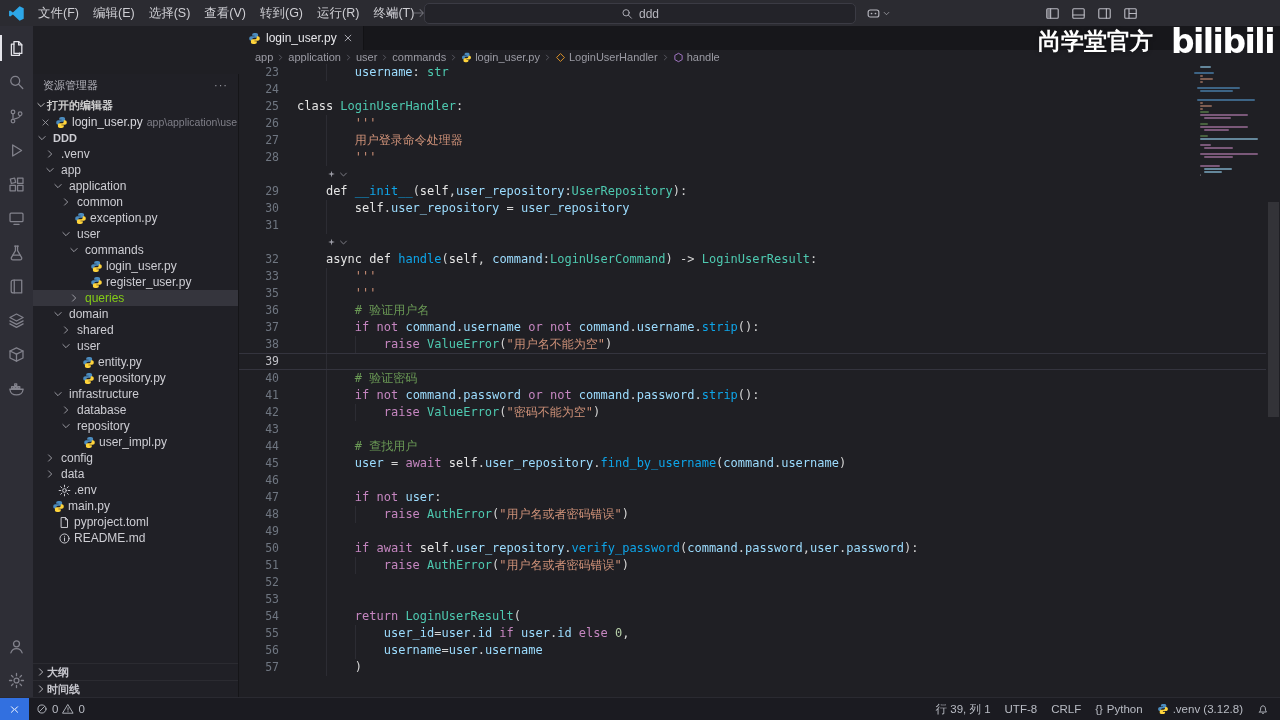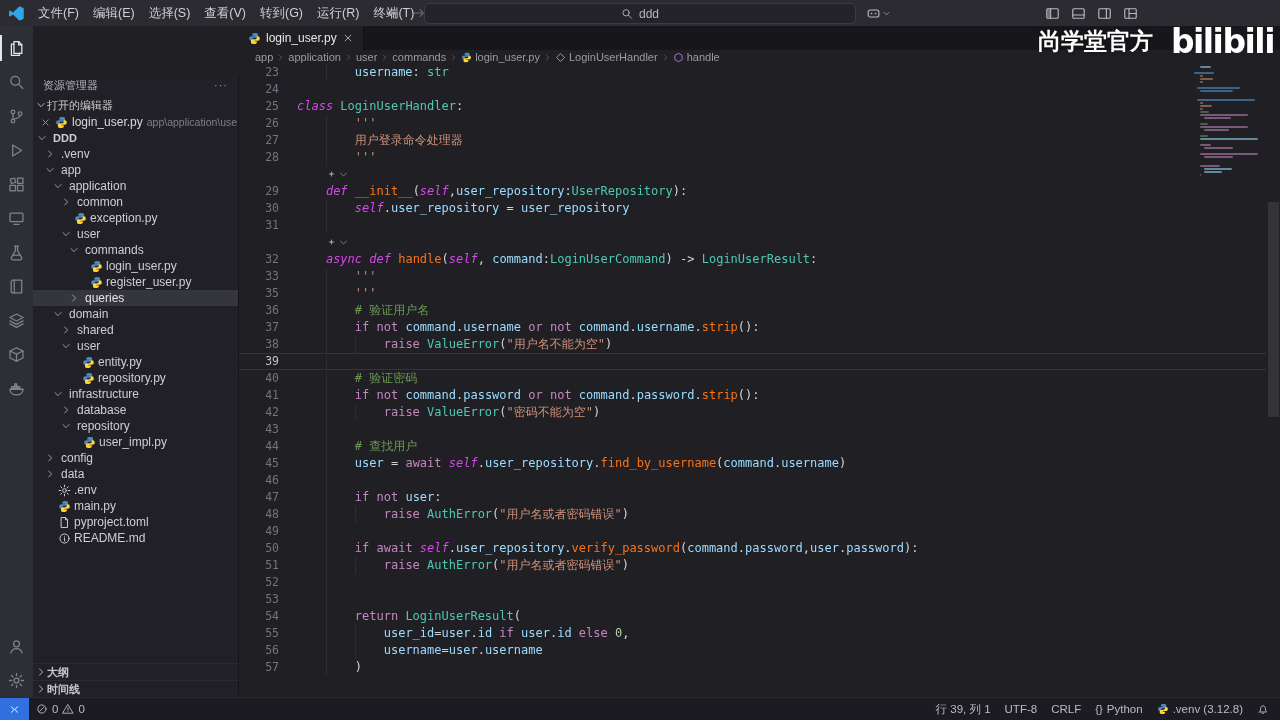--- a/index.html
+++ b/index.html
@@ -29,30 +29,30 @@
   .activitybar{flex:0 0 33px;width:33px;background:#2e2e36;display:flex;flex-direction:column;align-items:center;padding-top:5px;}
   .ab-item{width:33px;height:34px;display:flex;align-items:center;justify-content:center;color:#82828c;position:relative;cursor:pointer;}
   .ab-item .ic svg{width:17px;height:17px;display:block;}
   .ab-item.active{color:#e4e4ea;}
   .ab-item.active::before{content:'';position:absolute;left:0;top:4px;bottom:4px;width:2px;background:#e4e4ea;}
   .ab-gap{flex:1;}
 
   .sidebar{flex:0 0 205px;width:205px;background:#202026;display:flex;flex-direction:column;color:#c5c5cc;border-right:1px solid #151518;min-height:0;margin-top:48px;}
   .sb-title{flex:0 0 22px;display:flex;align-items:center;padding:0 10px;font-size:11px;color:#b3b3bb;}
   .sb-title .dots{margin-left:auto;letter-spacing:1px;color:#9a9aa2;cursor:pointer;}
-  .sb-sec{flex:0 0 18px;display:flex;align-items:center;font-weight:400;font-size:11px;padding-left:2px;color:#cccccc;cursor:pointer;}
+  .sb-sec{flex:0 0 18px;display:flex;align-items:center;font-weight:700;font-size:11px;padding-left:2px;color:#cccccc;cursor:pointer;}
   .sec-chev svg{width:12px;height:12px;}
   .oe-item{flex:0 0 16px;display:flex;align-items:center;padding-left:7px;gap:4px;cursor:pointer;}
   .oe-close svg{width:11px;height:11px;color:#a0a0a8;}
   .file-ic svg{width:13px;height:13px;display:block;}
   .oe-name{color:#d7d7dd;font-size:12px;white-space:nowrap;}
   .oe-path{color:#7f7f88;font-size:10.5px;white-space:nowrap;overflow:hidden;flex:1;min-width:0;}
   #tree{flex:0 0 auto;}
   .tree-row{height:16px;display:flex;align-items:center;font-size:12px;white-space:nowrap;cursor:pointer;color:#cdcdd3;}
-  .tree-row.selected{background:#35353d;color:#e5e5e5;}
+  .tree-row.selected{background:#35353d;color:#84cc16;}
   .tree-row.root{font-weight:700;font-size:11px;}
   .tree-chev{color:#a6a6ae;margin-right:2px;}
   .tree-chev svg{width:12px;height:12px;display:block;}
   .tree-spacer{flex:0 0 14px;width:14px;}
   .tree-label{margin-left:3px;}
   .sb-fill{flex:1;}
   .sb-bottom-row{flex:0 0 16px;border-top:1px solid #2b2b31;display:flex;align-items:center;padding-left:2px;font-weight:700;font-size:11px;cursor:pointer;}
 
   
   .editor{flex:1;display:flex;flex-direction:column;background:#1f1f24;min-width:0;position:relative;}
@@ -66,22 +66,22 @@
 
   .code-area{flex:1;position:relative;overflow:hidden;}
   .code-row{display:flex;height:17px;line-height:17px;font-family:"DejaVu Sans Mono","Liberation Mono",monospace;font-size:12px;position:relative;}
   .ln{flex:0 0 40px;width:40px;text-align:right;color:#6f7681;font-size:11.5px;user-select:none;}
   .code-text{position:relative;padding-left:18px;white-space:pre;color:#d4d4d4;flex:1;min-width:0;}
   .guide{position:absolute;top:0;bottom:0;width:1px;background:#2c2c33;}
   .cur::after{content:'';position:absolute;left:0;right:14px;top:0;bottom:0;border-top:1px solid #34343e;border-bottom:1px solid #34343e;pointer-events:none;}
   .cur .ln{color:#c2c2c8;}
   .deco-wrap{display:inline-flex;align-items:center;gap:1px;margin-left:29px;color:#8f8f98;vertical-align:middle;}
   .deco-wrap svg{width:11px;height:11px;display:block;}
-  .tk-w{color:#d4d4d4;}.tk-k{color:#d946ef;font-style:italic;}.tk-c{color:#c586c0;}.tk-t{color:#4ec9b0;}
-  .tk-f{color:#f97316;}.tk-v{color:#9cdcfe;}.tk-s{color:#ce9178;}.tk-m{color:#6a9955;}
+  .tk-w{color:#d4d4d4;}.tk-k{color:#e5e5e5;}.tk-c{color:#c586c0;}.tk-t{color:#4ec9b0;}
+  .tk-f{color:#0ea5e9;}.tk-v{color:#9cdcfe;}.tk-s{color:#ce9178;}.tk-m{color:#6a9955;}
   .tk-d{color:#b5cea8;}.tk-p{color:#d4d4d4;}
 
   .minimap{position:absolute;top:2px;right:14px;width:72px;}
   .mm-row{height:3px;display:flex;}
   .mm-row i{height:2px;border-radius:1px;opacity:.55;display:block;}
   .scroll-thumb{position:absolute;right:1px;top:138px;width:11px;height:215px;background:rgba(121,121,128,.22);}
 
   
   .statusbar{flex:0 0 22px;height:22px;background:#1b1b21;border-top:1px solid #2a2a31;display:flex;align-items:center;color:#b9bcc4;font-size:11.5px;}
   .sb-left{display:flex;align-items:center;height:100%;}
@@ -603,21 +603,21 @@
             <span class="ic file-ic">
               <svg viewBox="0 0 16 16" aria-hidden="true">
                 <g fill="none" stroke="currentColor" stroke-width="1.2" stroke-linecap="round" stroke-linejoin="round">
                   <circle cx="8" cy="8" r="2.3"></circle>
                   <path d="M8 1.4v2.1M8 12.5v2.1M1.4 8h2.1M12.5 8h2.1M3.3 3.3l1.5 1.5M11.2 11.2l1.5 1.5M12.7 3.3l-1.5 1.5M4.8 11.2l-1.5 1.5"></path>
                 </g>
               </svg>
             </span>
             <span class="tree-label">.env</span>
           </div>
-          <div class="tree-row" style="padding-left:11px">
+          <div class="tree-row" style="padding-left:5px">
             <span class="tree-spacer"></span>
             <span class="ic file-ic">
               <svg viewBox="0 0 16 16" aria-hidden="true">
                 <path fill="#4b8bbe" d="M7.9 1.2c-1.9 0-2.7.9-2.7 2.1v1.2h2.9v.7H4c-1.3 0-2.5 1-2.5 2.8S2.6 10.7 3.9 10.7h1.3V9.3c0-1.3 1.1-2.3 2.3-2.3h2.9c1.1 0 2-.9 2-2.1V3.3c0-1.2-1-2.1-2.5-2.1z"></path>
                 <path fill="#ffd43b" d="M8.1 14.8c1.9 0 2.7-.9 2.7-2.1v-1.2H7.9v-.7H12c1.3 0 2.5-1 2.5-2.8S13.4 5.3 12.1 5.3h-1.3v1.4c0 1.3-1.1 2.3-2.3 2.3H5.6c-1.1 0-2 .9-2 2.1v1.6c0 1.2 1 2.1 2.5 2.1z"></path>
               </svg>
             </span>
             <span class="tree-label">main.py</span>
           </div>
           <div class="tree-row" style="padding-left:11px">

